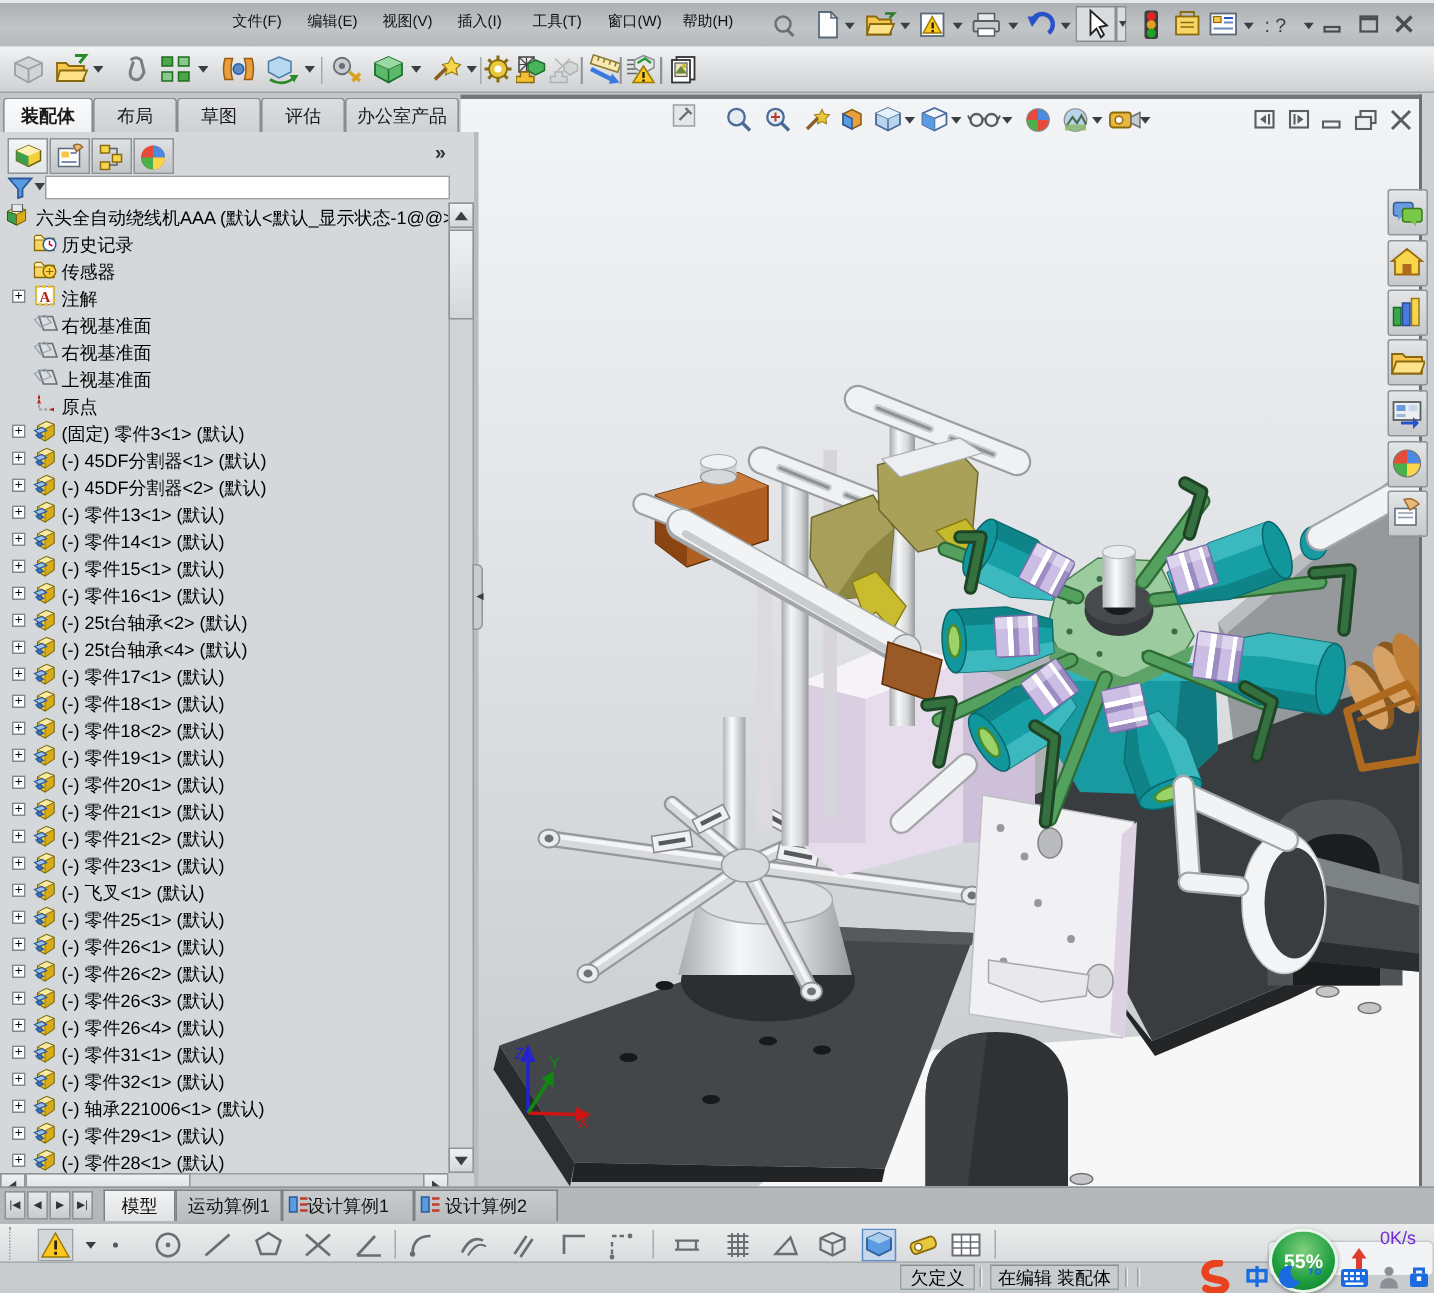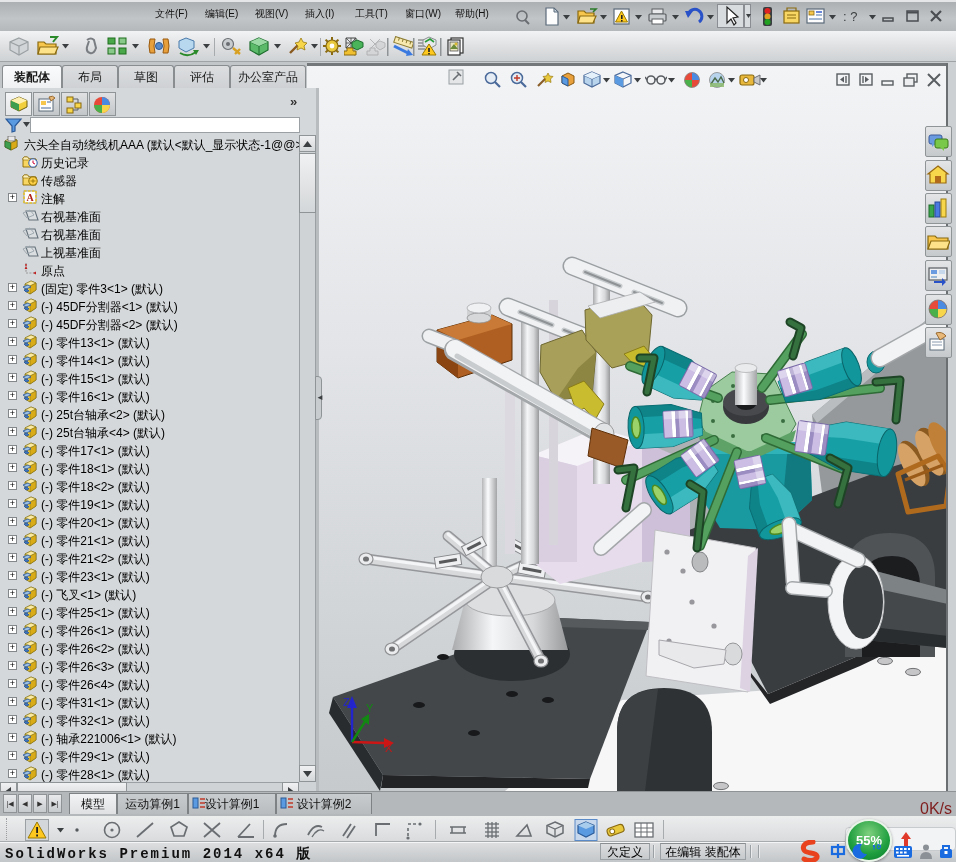--- a/index.html
+++ b/index.html
@@ -1307,34 +1307,31 @@
       </svg>
       <svg class="abs" style="left:632px;top:819px" width="24" height="22" viewBox="0 0 24 22">
         <rect x="3" y="4" width="18" height="14" fill="#fff" stroke="#6a6e72" stroke-width="1.3"></rect>
         <line x1="3" y1="9" x2="21" y2="9" stroke="#6a6e72"></line>
         <line x1="3" y1="13" x2="21" y2="13" stroke="#6a6e72"></line>
         <line x1="9" y1="4" x2="9" y2="18" stroke="#6a6e72"></line>
         <line x1="15" y1="4" x2="15" y2="18" stroke="#6a6e72"></line>
       </svg>
       <div class="abs" style="left:663px;top:820px;width:1px;height:19px;background:#a8abad"></div>
     </div>
-  <div class="abs" id="statusbar">
-      <div class="txt">SolidWorks Premium 2014 x64 版</div>
-    </div>
   <div class="abs stbox" style="left:600px;top:843px;width:50px">欠定义</div>
     <div class="abs" style="left:653px;top:845px;width:2px;height:13px;border-left:1px solid #9aa0a3;border-right:1px solid #e8eaec"></div>
   <div class="abs stbox" style="left:660px;top:843px;width:86px">在编辑 装配体</div>
     <div class="abs" style="left:750px;top:845px;width:2px;height:13px;border-left:1px solid #9aa0a3;border-right:1px solid #e8eaec"></div>
     <div class="abs" style="left:758px;top:845px;width:2px;height:13px;border-left:1px solid #9aa0a3;border-right:1px solid #e8eaec"></div>
   <div id="overlays">
       <div class="abs" style="left:845px;top:827px;width:111px;height:24px;background:#f2f3f4;border:1px solid #c8cbce;border-radius:4px"></div>
       <svg class="abs" style="left:899px;top:831px" width="14" height="16" viewBox="0 0 14 16">
         <path d="M7 1 L12 8 L9 8 L9 15 L5 15 L5 8 L2 8 Z" fill="#e03a2a"></path>
       </svg>
-      <div class="abs" style="left:920px;top:800px;font-size:16px;color:#7f1d1d">0K/s</div>
+      <div class="abs" style="left:920px;top:818px;font-size:12px;color:#6d28d9">0K/s</div>
       <div class="abs" style="left:846px;top:819px;width:46px;height:43px;border-radius:50%;background:radial-gradient(circle at 50% 32%,#7ed07e,#1e9e3e 60%,#0a7a2a);border:2px solid #e8f4e8;box-shadow:0 1px 3px rgba(0,0,0,.4)"></div>
       <div class="abs" style="left:846px;top:833px;width:46px;text-align:center;font-size:13px;font-weight:bold;color:#fff">55%</div>
       <div class="abs" style="left:794px;top:842px;width:40px;height:20px"></div>
       <svg class="abs" style="left:796px;top:840px" width="30" height="22" viewBox="0 0 26 22">
         <path d="M15 2 C7 2 4 6 6 10 C8 14 18 12 19 16 C20 20 12 22 6 19" fill="none" stroke="#e8431e" stroke-width="5" stroke-linecap="round"></path>
       </svg>
       <svg class="abs" style="left:830px;top:843px" width="16" height="16" viewBox="0 0 16 16">
         <rect x="2" y="4" width="12" height="7" fill="none" stroke="#1a6ae0" stroke-width="2.2"></rect>
         <line x1="8" y1="1" x2="8" y2="15" stroke="#1a6ae0" stroke-width="2.2"></line>
       </svg>

